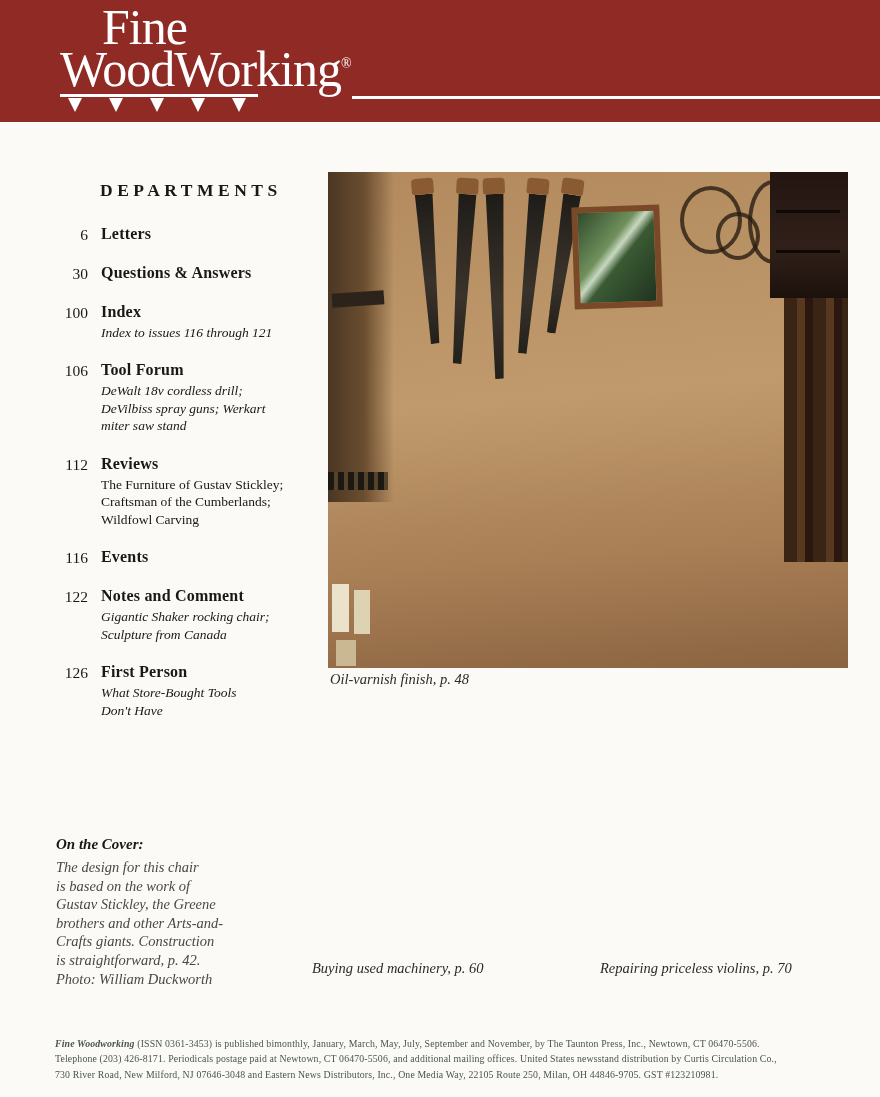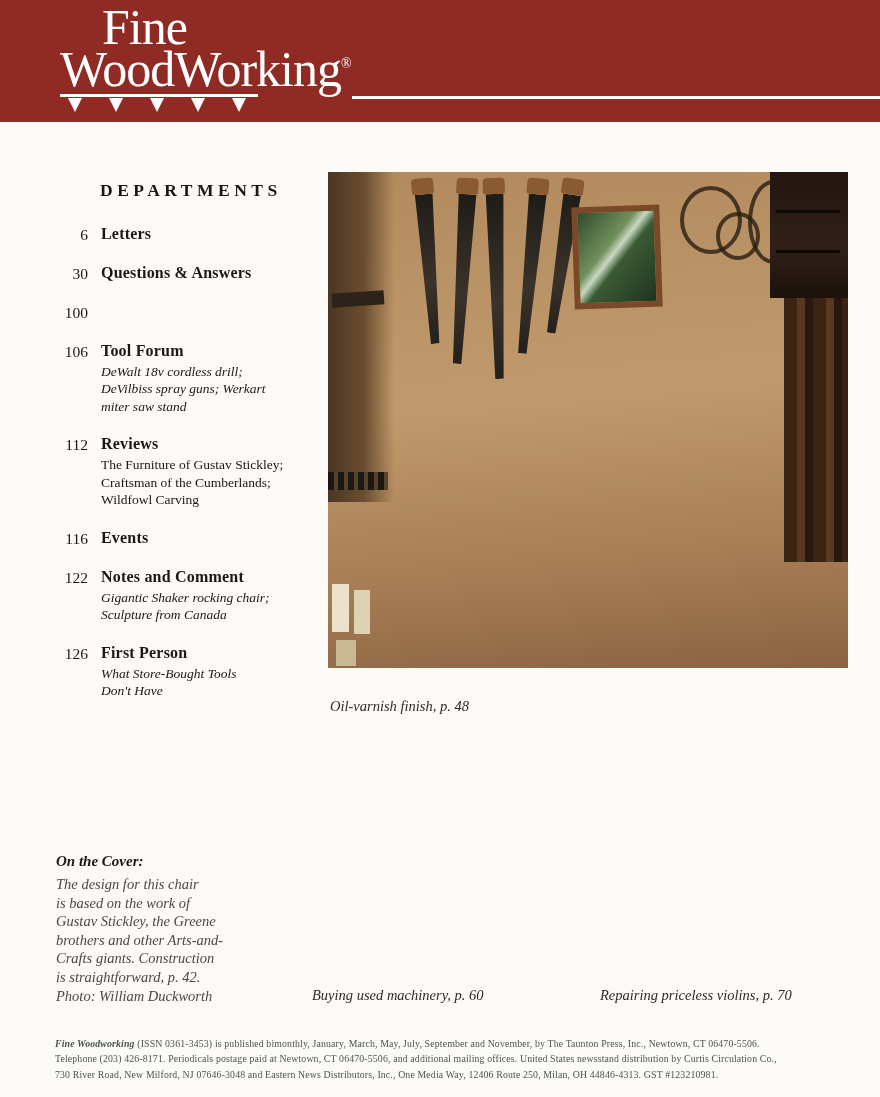--- a/index.html
+++ b/index.html
@@ -30,25 +30,25 @@
   .dept-heading{margin-left:46px;font-size:17.5px;font-weight:700;letter-spacing:4.5px;margin-bottom:24px;}
   .dept-item{display:flex;margin-bottom:20px;}
   .dept-num{width:34px;text-align:right;font-size:15.5px;padding-top:1px;flex:none;}
   .dept-body{margin-left:13px;width:222px;}
   .dept-title{font-size:16px;font-weight:700;letter-spacing:.2px;}
   .dept-desc{font-size:13.5px;font-style:italic;line-height:17.5px;margin-top:3px;white-space:pre-line;}
   .dept-desc.roman{font-style:normal;}
 
   
   .cover-note{left:56px;top:836px;width:220px;}
-  .cover-heading{font-size:15px;font-weight:700;font-style:italic;margin-top:17px;}
+  .cover-heading{font-size:15px;font-weight:700;font-style:italic;}
   .cover-body{font-size:14.5px;font-style:italic;line-height:18.6px;color:var(--muted-ink,#4b4742);margin-top:5px;white-space:pre-line;}
 
   
-  .caption{font-size:14.5px;font-style:italic;color:#2e2a26;margin-top:27px;}
+  .caption{font-size:14.5px;font-style:italic;color:#2e2a26;}
   .caption-main{left:330px;top:671px;}
   .caption-machinery{left:312px;top:960px;}
   .caption-violin{left:600px;top:960px;}
 
   
   .footer{left:55px;top:1036px;width:796px;font-size:9.8px;line-height:15.4px;color:var(--footer-ink,#49544d);letter-spacing:.15px;}
   .footer .ital{font-style:italic;font-weight:700;}
 
   
   .photo{overflow:hidden;}
@@ -157,20 +157,24 @@
 
   <div class="dept-item">
     <div class="dept-num">30</div>
     <div class="dept-body">
       <div class="dept-title">Questions &amp; Answers</div>
     </div>
   </div>
 
   <div class="dept-item">
     <div class="dept-num">100</div>
+    <div class="dept-body">
+      <div class="dept-title">Index</div>
+      <div class="dept-desc">Index to issues 116 through 121</div>
+    </div>
   </div>
 
   <div class="dept-item">
     <div class="dept-num">106</div>
     <div class="dept-body">
       <div class="dept-title">Tool Forum</div>
       <div class="dept-desc">DeWalt 18v cordless drill;
 DeVilbiss spray guns; Werkart
 miter saw stand</div>
     </div>
@@ -322,14 +326,14 @@
   <div class="abs vl-shirt"></div>
   <div class="abs vl-arm-skin"></div>
   <div class="abs vl-hand"></div>
   <div class="abs vl-jeans"></div>
 </figure>
 <div class="abs caption caption-violin">Repairing priceless violins, p. 70</div>
 
 <footer class="abs footer">
   <div><span class="ital">Fine Woodworking</span><span> (ISSN 0361-3453) is published bimonthly, January, March, May, July, September and November, by The Taunton Press, Inc., Newtown, CT 06470-5506.</span></div>
   <div>Telephone (203) 426-8171. Periodicals postage paid at Newtown, CT 06470-5506, and additional mailing offices. United States newsstand distribution by Curtis Circulation Co.,</div>
-  <div>730 River Road, New Milford, NJ 07646-3048 and Eastern News Distributors, Inc., One Media Way, 12406 Route 250, Milan, OH 44846-4313. GST #123210981.</div>
+  <div>730 River Road, New Milford, NJ 07646-3048 and Eastern News Distributors, Inc., One Media Way, 22105 Route 250, Milan, OH 44846-9705. GST #123210981.</div>
 </footer>
 
 </body></html>

